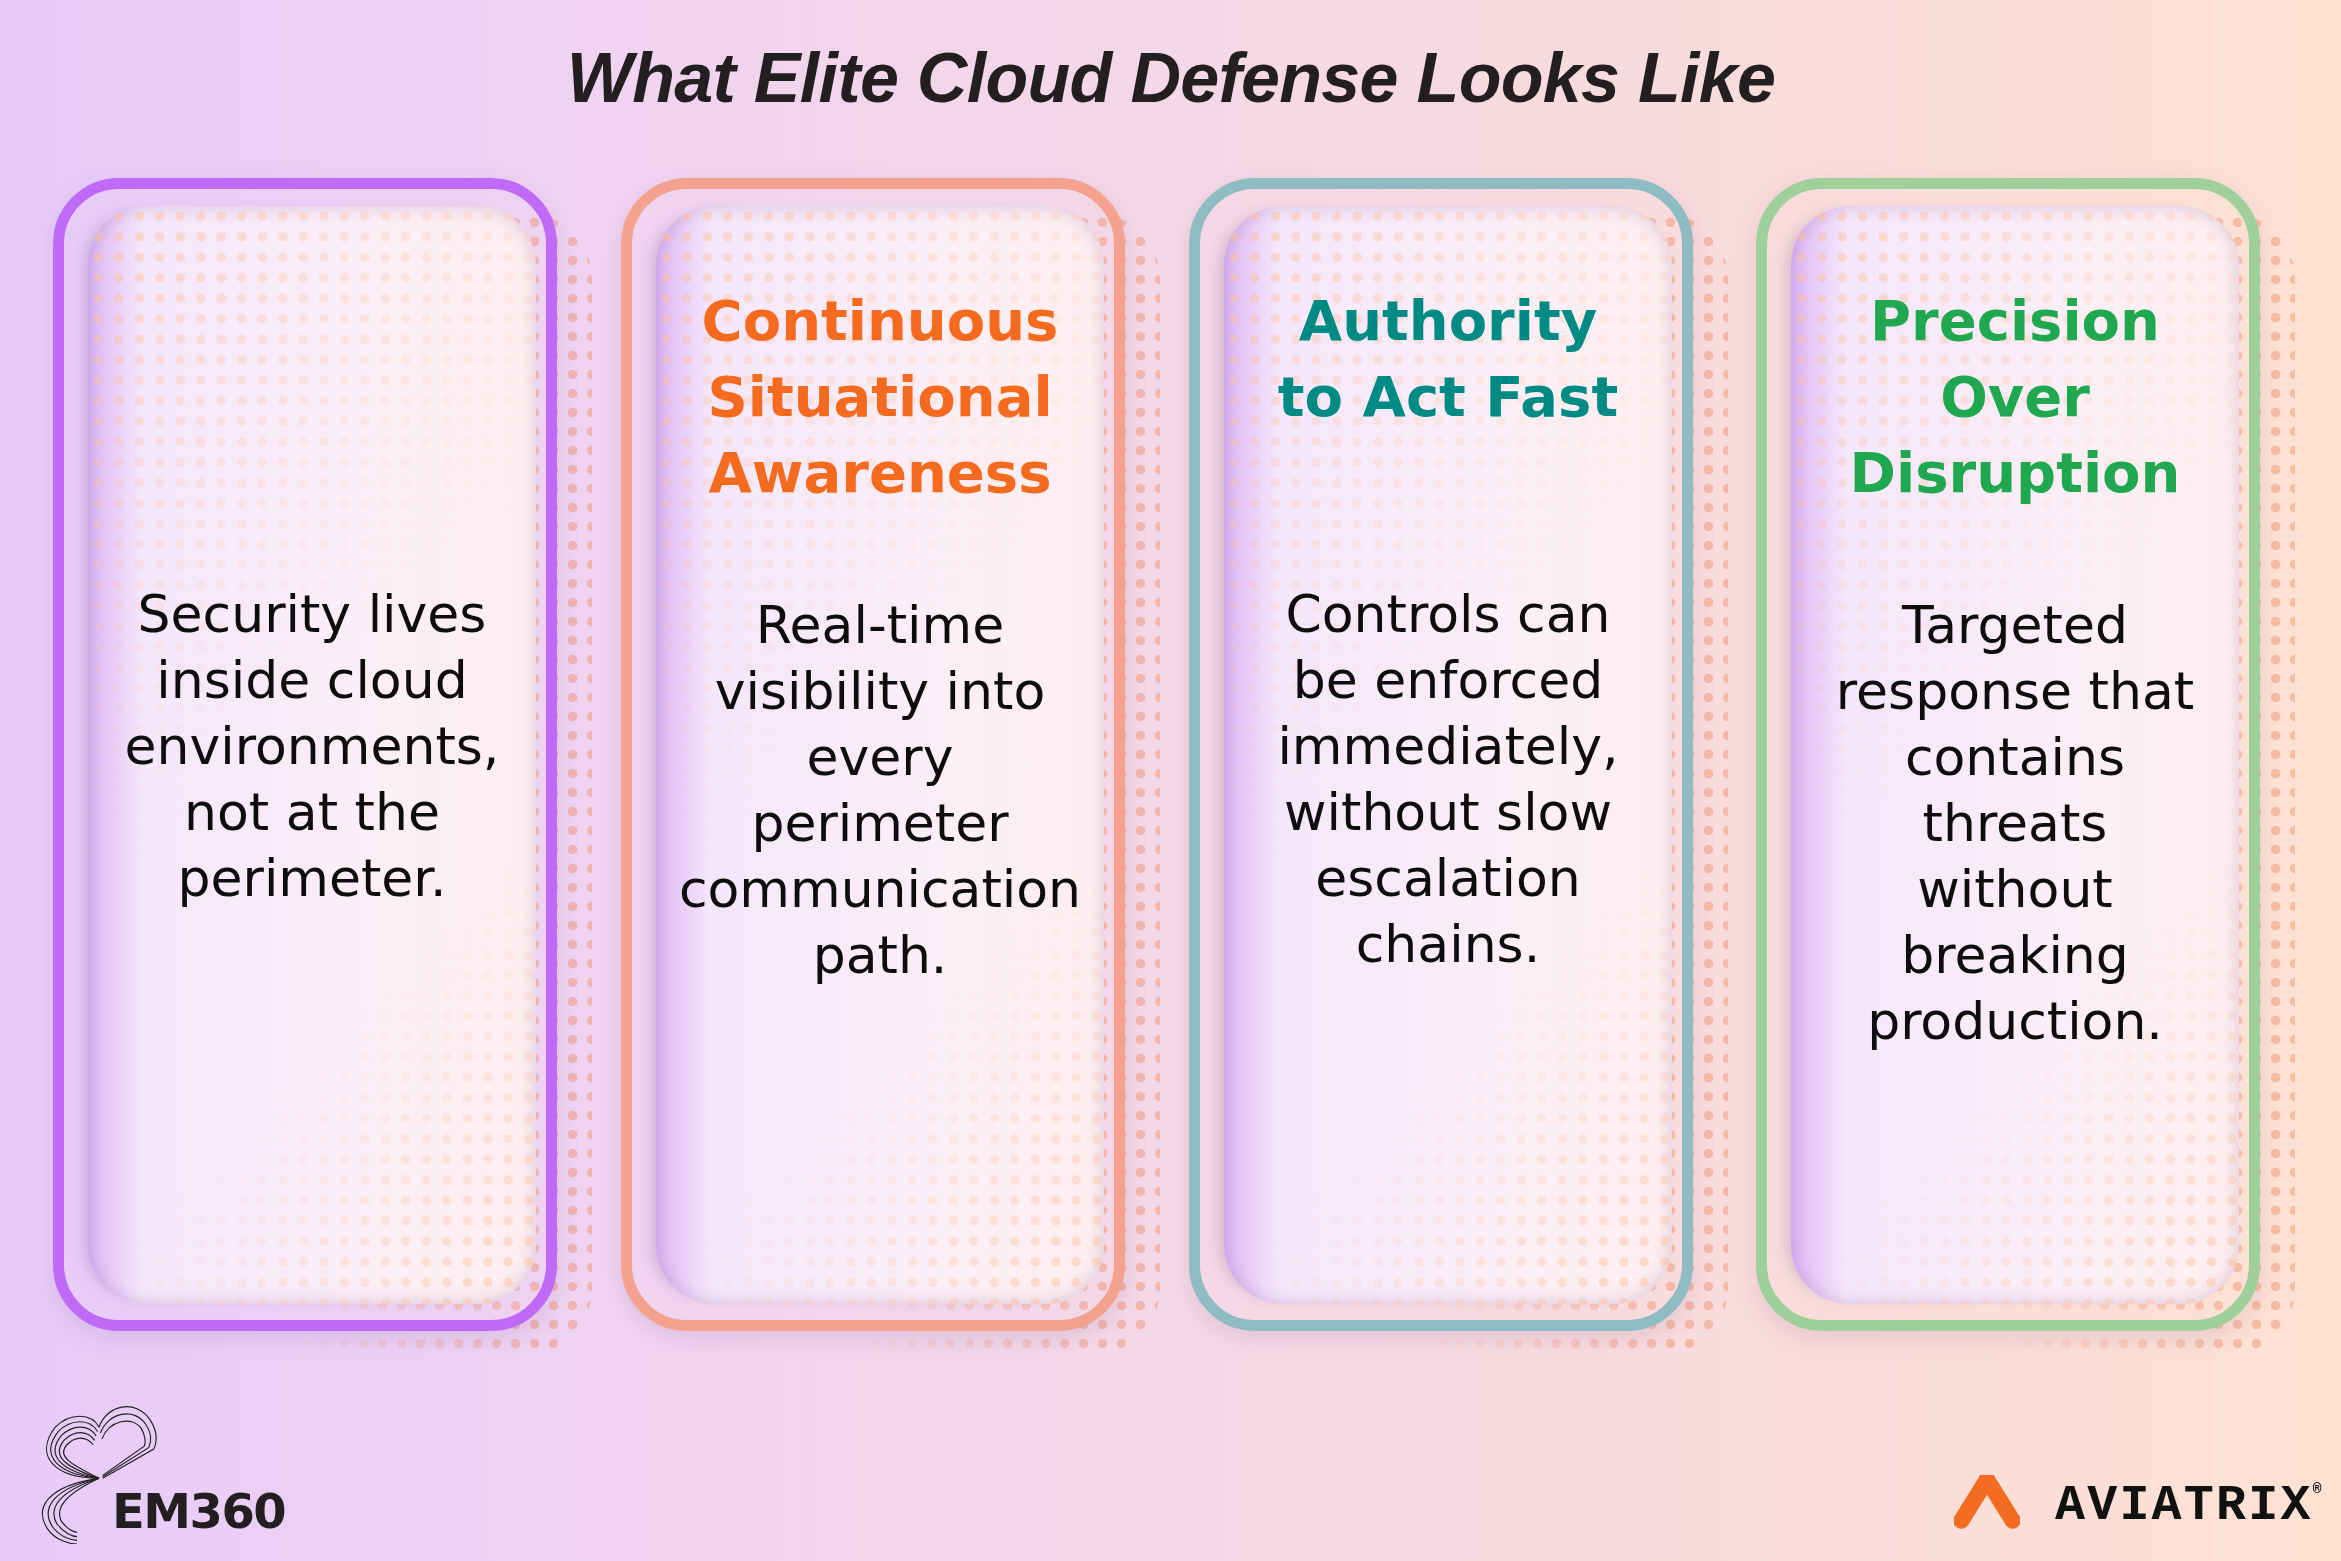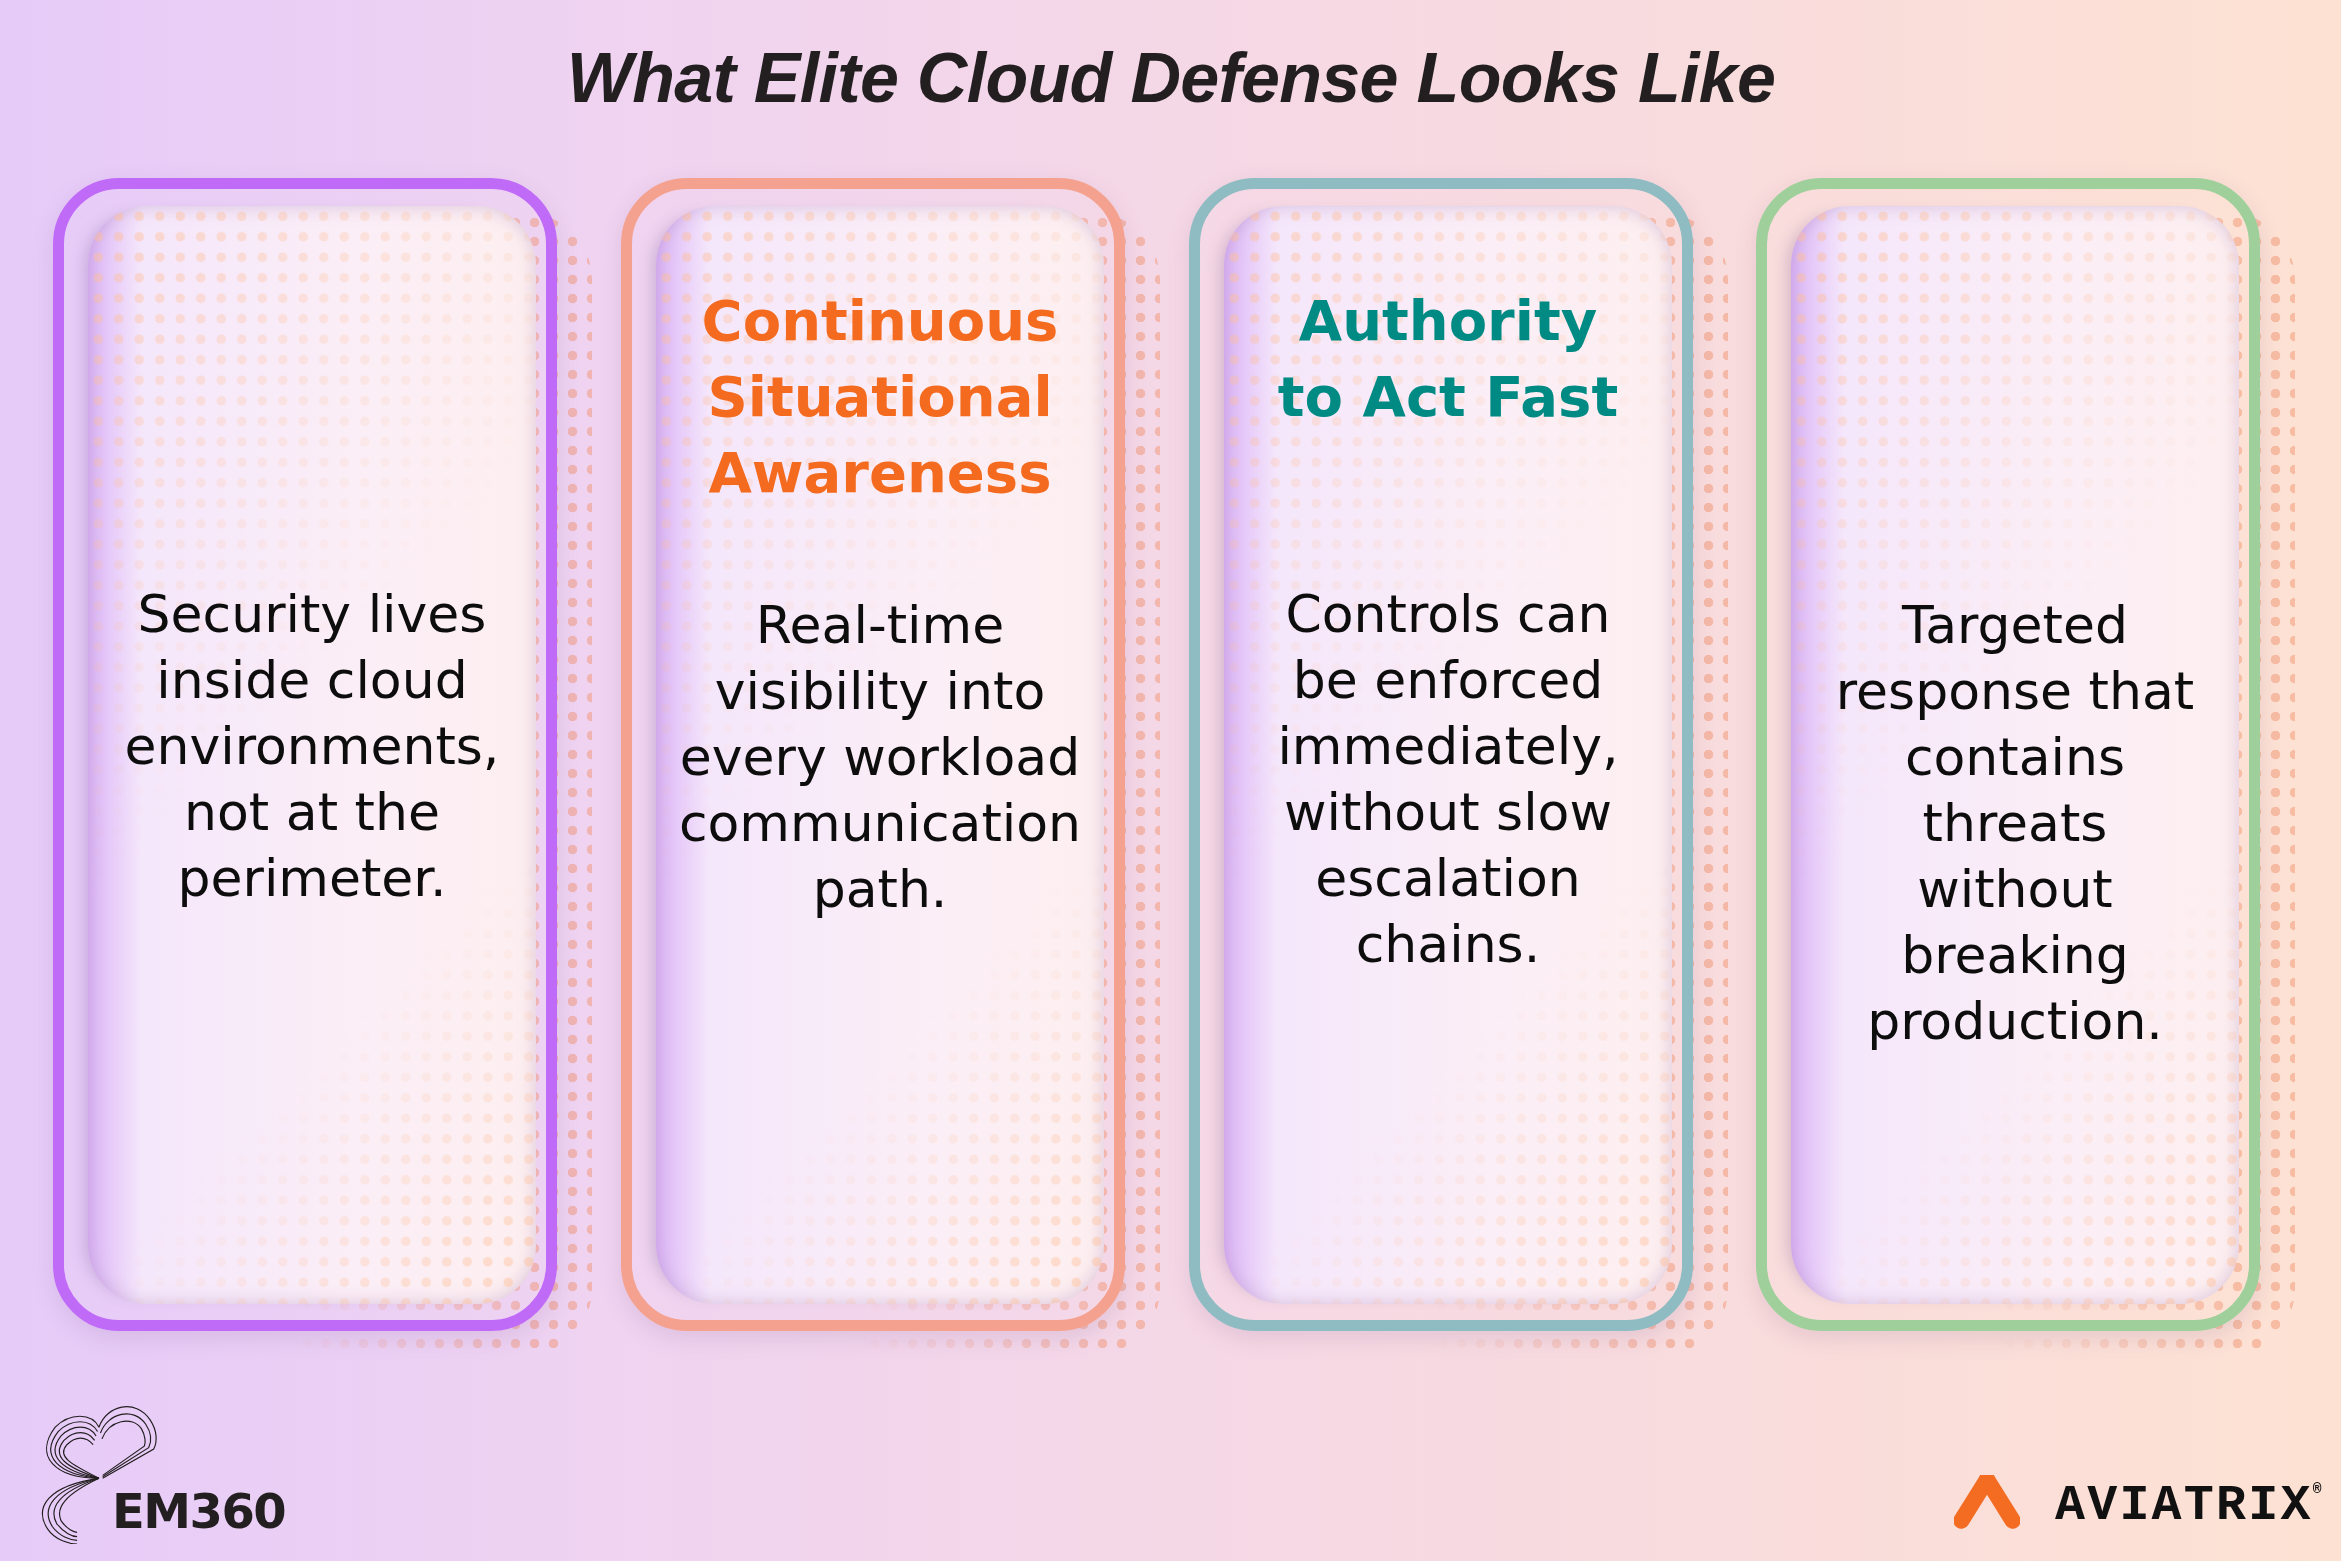--- a/index.html
+++ b/index.html
@@ -94,21 +94,21 @@
 
 <div class="card" id="c2">
   <div class="back-dots"></div>
   <div class="outline"></div>
   <div class="inner">
     <div class="heading" style="color:#f46a1e">Continuous
 Situational
 Awareness</div>
     <div class="body" style="top:386px">Real-time
 visibility into
-every workload
+every perimeter
 communication
 path.</div>
   </div>
 </div>
 
 <div class="card" id="c3">
   <div class="back-dots"></div>
   <div class="outline"></div>
   <div class="inner">
     <div class="heading" style="color:#008a84">Authority
@@ -119,20 +119,23 @@
 without slow
 escalation
 chains.</div>
   </div>
 </div>
 
 <div class="card" id="c4">
   <div class="back-dots"></div>
   <div class="outline"></div>
   <div class="inner">
+    <div class="heading" style="color:#1fa84f">Precision
+Over
+Disruption</div>
     <div class="body" style="top:386px">Targeted
 response that
 contains
 threats
 without
 breaking
 production.</div>
   </div>
 </div>
 

